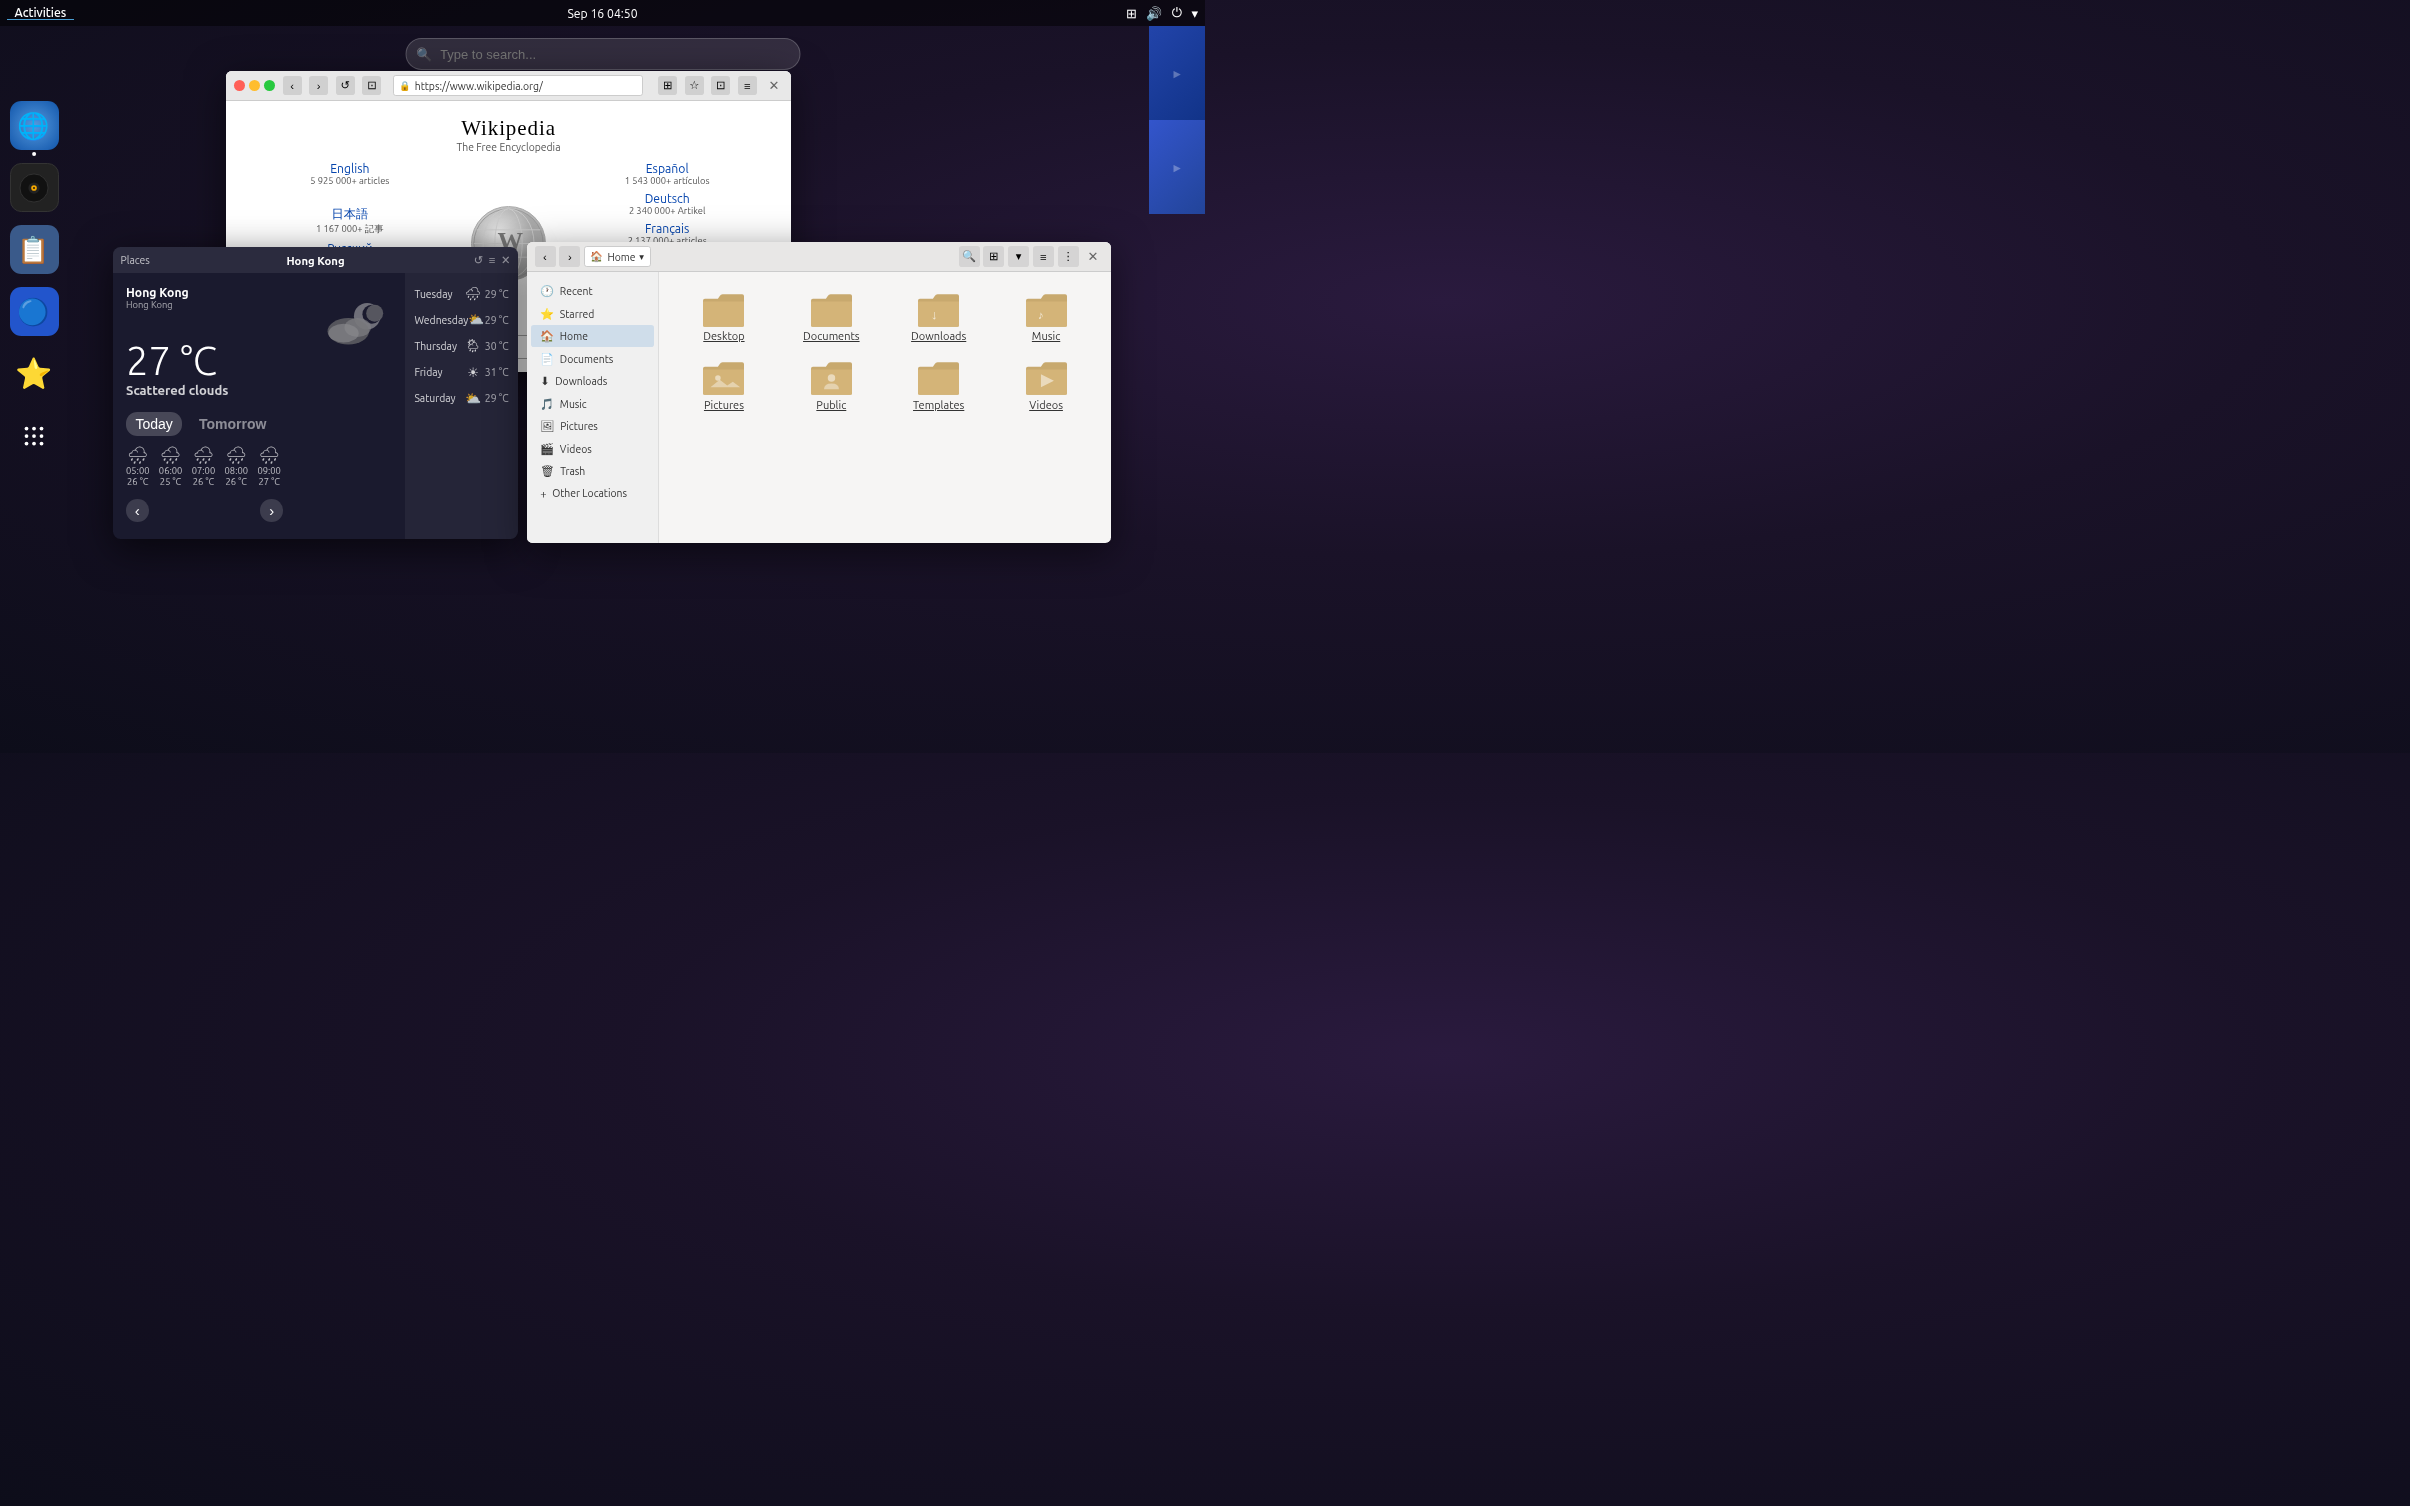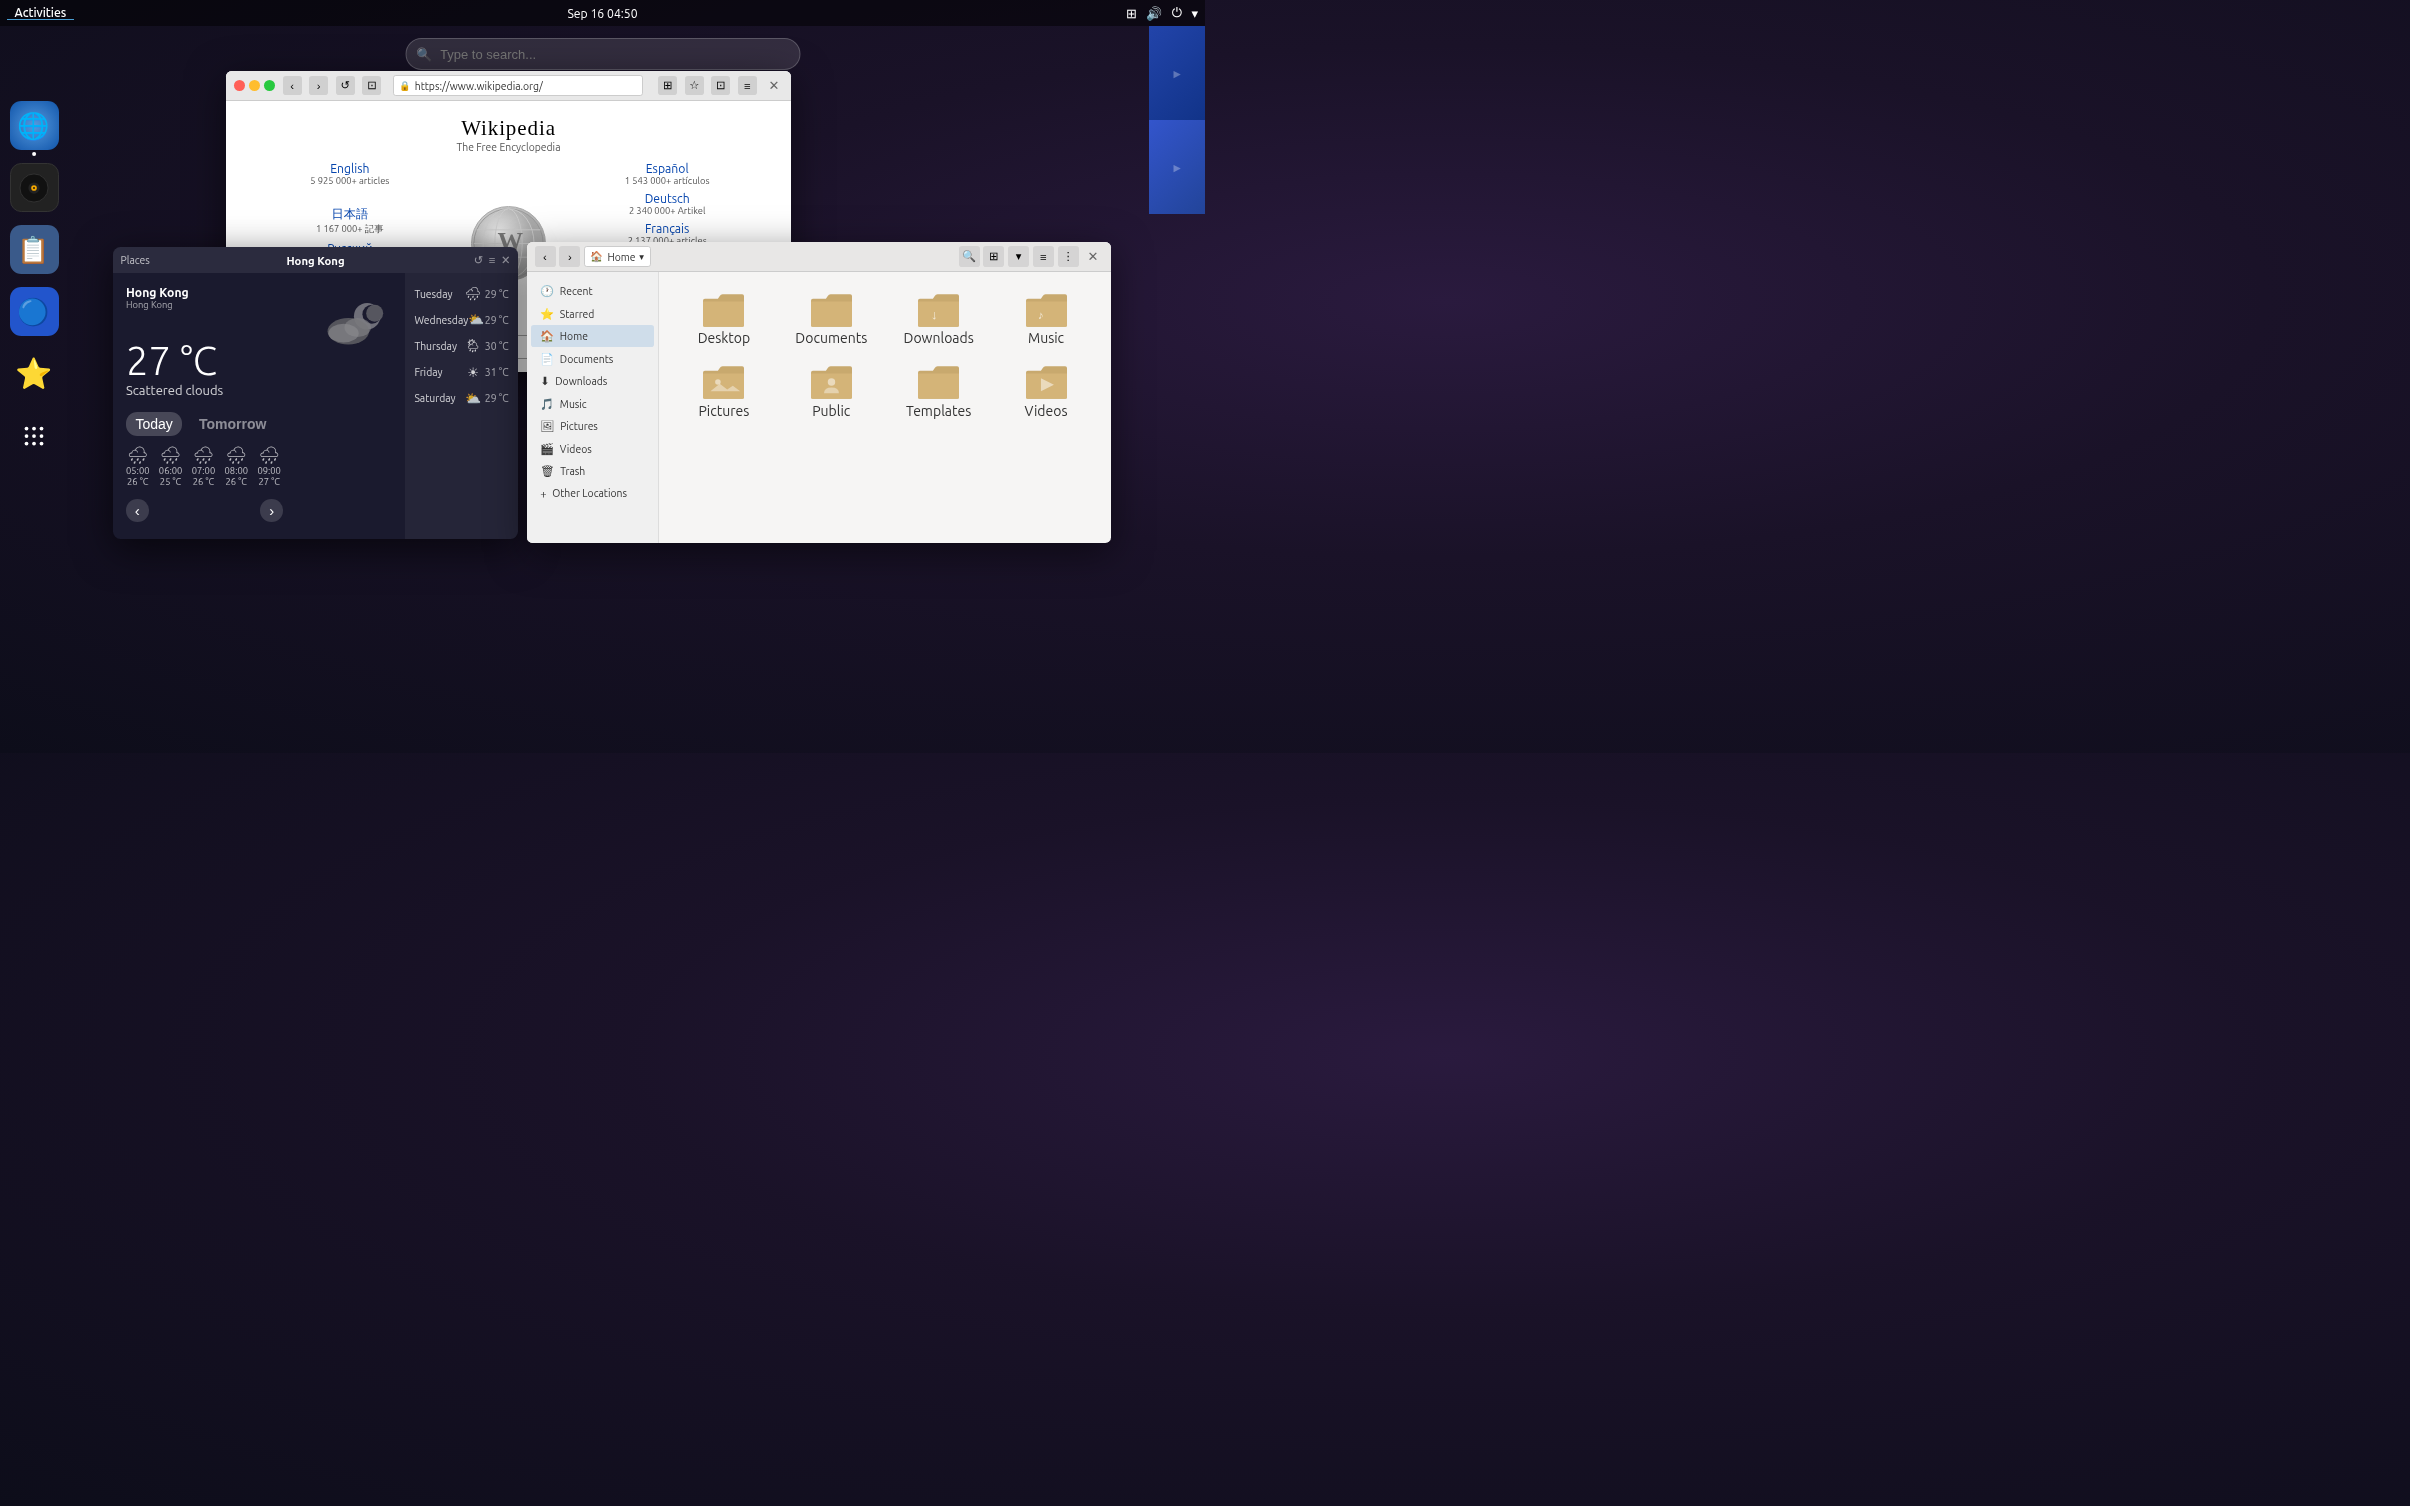--- a/index.html
+++ b/index.html
@@ -327,20 +327,21 @@
       opacity: 0.8;
     }
     .weather-temp {
       font-size: 40px;
       font-weight: 300;
       margin-top: 28px;
     }
     .weather-desc {
       font-size: 13px;
       color: rgba(255,255,255,0.8);
+      font-weight: bold;
     }
     .weather-tabs {
       display: flex;
       gap: 7.5px;
       margin-top: 15px;
     }
     .weather-tab {
       padding: 3.8px 9.4px;
       border-radius: 11.3px;
       font-size: 14px;
@@ -480,23 +481,24 @@
     .files-item {
       display: flex;
       flex-direction: column;
       align-items: center;
       gap: 3.8px;
       cursor: pointer;
       padding: 5.6px;
       border-radius: 3.8px;
     }
     .files-item-label {
-      font-size: 14px;
+      font-size: 11px;
       color: #333;
       text-align: left;
+      text-decoration: underline;
     }
   </style>
 </head>
 <body>
 
 <div class="topbar">
   <span class="topbar-activities">Activities</span>
   <span class="topbar-center">Sep 16  04:50</span>
   <div class="topbar-right">
     <span class="topbar-icon">⊞</span>

